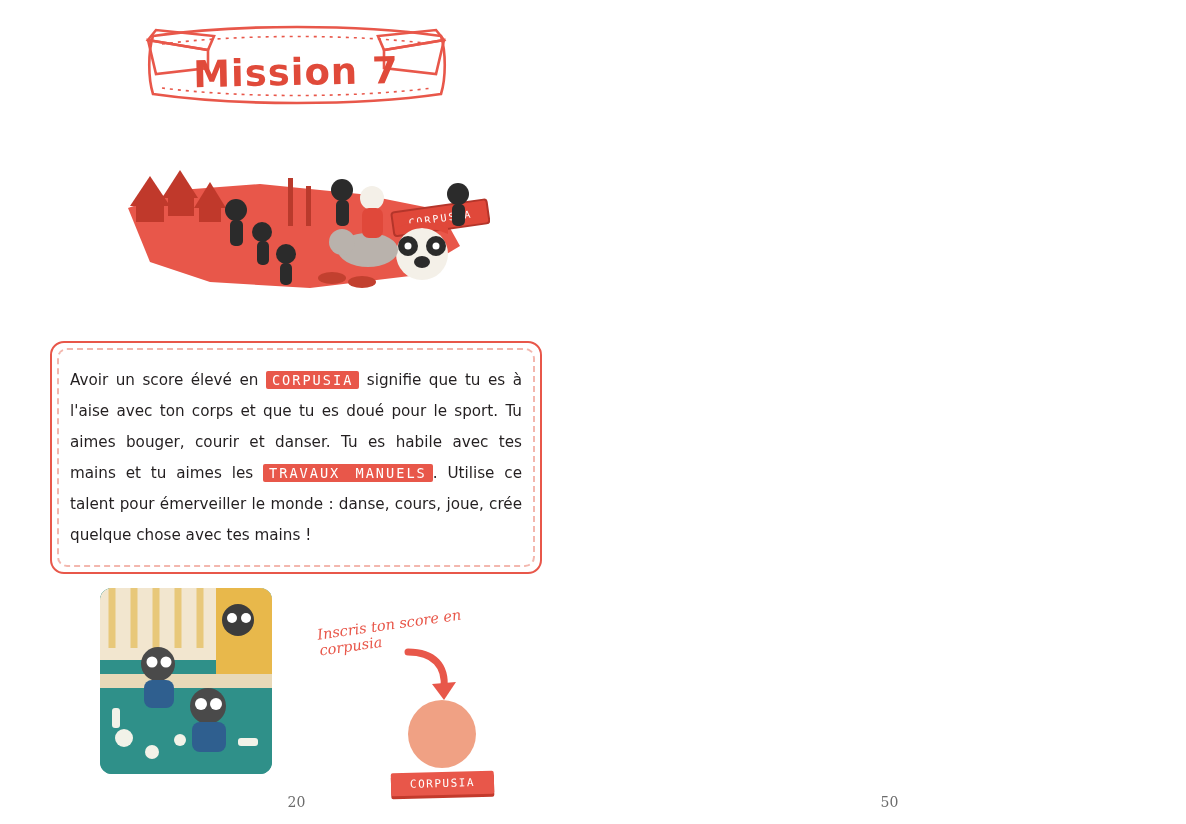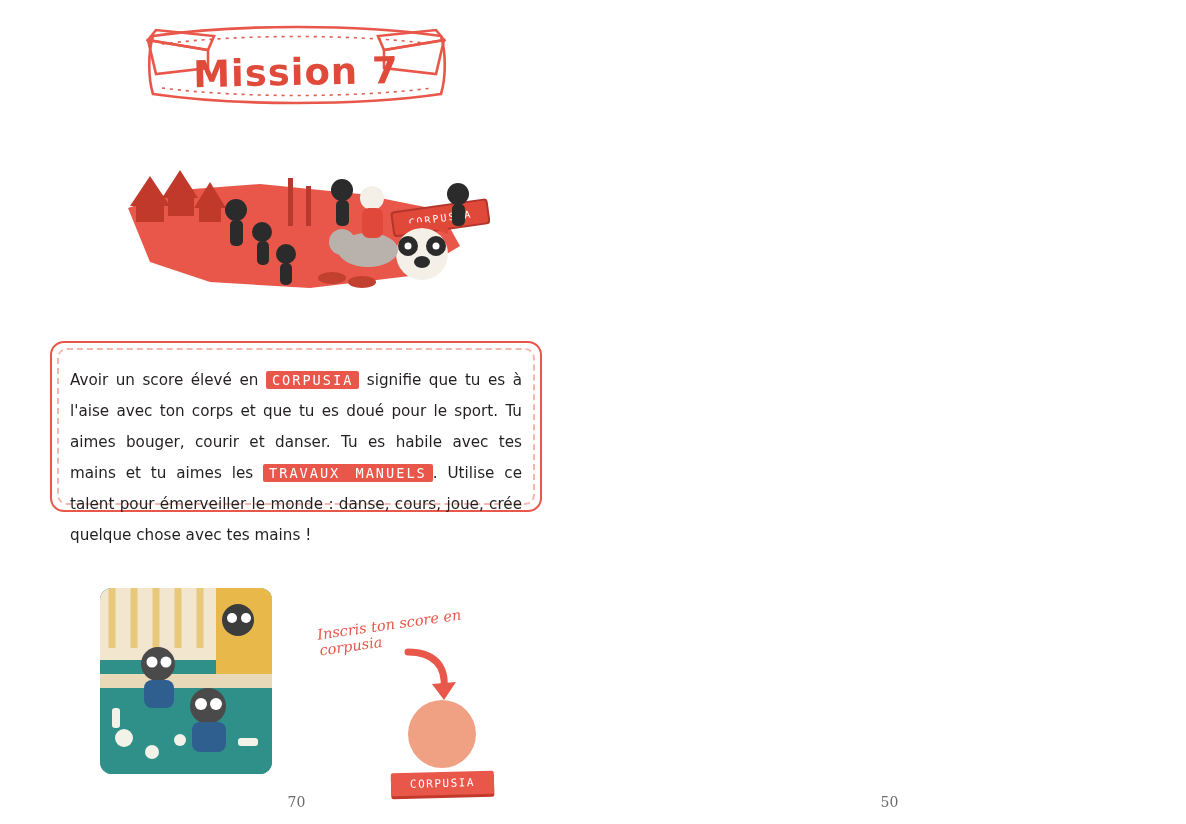--- a/index.html
+++ b/index.html
@@ -25,21 +25,21 @@
     font-family:"DejaVu Sans", sans-serif;
     font-size:37px;font-weight:bold;letter-spacing:1px;
     transform:rotate(-1.2deg);
   }
 
   
   .hero{position:absolute;left:110px;top:150px;width:380px;height:145px;}
 
   
   .redbox{
-    position:absolute;left:50px;top:341px;width:492px;height:171px;
+    position:absolute;left:50px;top:341px;width:492px;height:233px;
     border:2px solid #e8574a;
     border-radius:14px;
     box-sizing:border-box;
     background:#fff;
   }
   .redbox:before{
     content:"";position:absolute;inset:5px;
     border:2px dashed #f3b7ae;border-radius:10px;pointer-events:none;
   }
   .redbox-inner{
@@ -218,20 +218,20 @@
     <div class="handnote">Inscris ton score en corpusia</div>
 
     <svg style="position:absolute;left:400px;top:646px" width="60" height="60" viewBox="0 0 60 60">
       <path d="M8 6 C34 6 46 20 44 42" stroke="#e8574a" stroke-width="7" fill="none" stroke-linecap="round"></path>
       <path d="M32 38 L44 54 L56 36 Z" fill="#e8574a"></path>
     </svg>
 
     <div class="score-circle"></div>
     <div class="corpusia-plaque">CORPUSIA</div>
 
-    <div class="pagenum">70</div>
+    <div class="pagenum">20</div>
   </div>
 
   <div class="page page-right">
 
     <div class="pagenum">50</div>
   </div>
 </div>
 
 </body></html>

